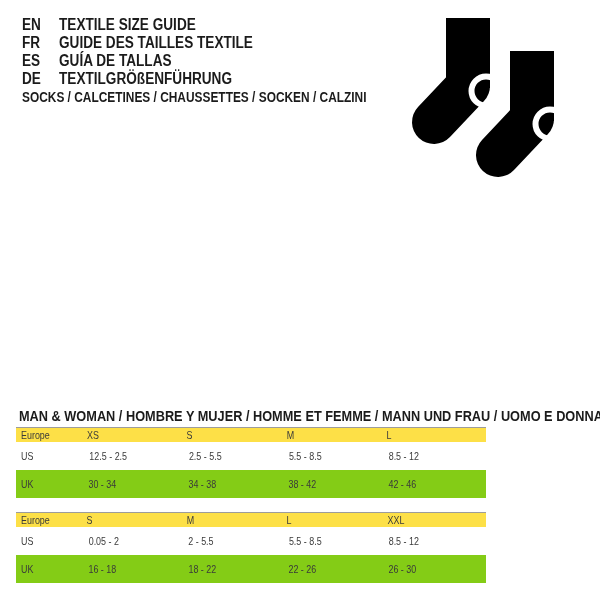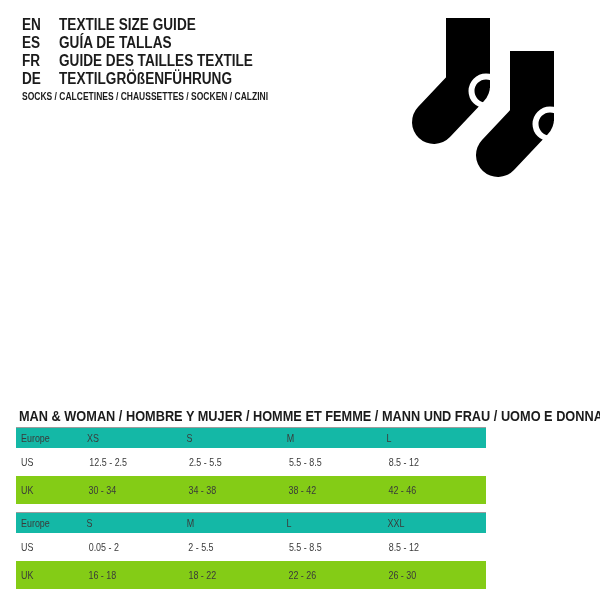--- a/index.html
+++ b/index.html
@@ -13,55 +13,55 @@
   .page { position:absolute; inset:0; background:#ffffff; }
 
   
   .cx { display:inline-block; transform:scaleX(0.85); transform-origin:0 50%; white-space:nowrap; }
   .cx.c { transform-origin:50% 50%; }
 
   
   .lang-block { position:absolute; left:22px; top:16px; color:#1b1b1b; }
   .lang-row { display:flex; height:18px; line-height:18px; font-size:16px; font-weight:bold; }
   .lang-code { width:37px; flex:0 0 37px; }
-  .category-line { height:18px; line-height:18px; font-size:10px; font-weight:bold; }
+  .category-line { height:18px; line-height:18px; font-size:14px; font-weight:bold; }
 
   
   .sock-icon { position:absolute; left:400px; top:0; width:200px; height:200px; }
 
   
   .tbl-section { position:absolute; left:16px; width:470px; }
   .tbl-section.adult { top:408px; }
   .tbl-section.children { top:512px; }
   .tbl-title { font-size:15px; font-weight:bold; color:#1b1b1b; height:19px; line-height:16px; padding-left:3px; }
   table.size-table { border-collapse:collapse; table-layout:fixed; width:470px; font-size:10.5px; color:#3a3a3a; }
   col.c0 { width:70px; }
-  thead tr { background:#14b8a6; border-top:1px solid #9c9c9c; height:20px; }
+  thead tr { background:#fde047; border-top:1px solid #9c9c9c; height:14px; }
   tbody tr { height:28px; background:#ffffff; }
   tbody tr.row-alt { background:#84cc16; }
   th, td { font-weight:normal; text-align:left; padding:0; vertical-align:middle; }
   th.first, td.first { text-align:left; padding-left:5px; }
 </style>
 </head>
 <body>
 
 <div class="page">
 
   <div class="lang-block">
     <div class="lang-row">
       <span class="lang-code"><span class="cx">EN</span></span>
       <span class="cx">TEXTILE SIZE GUIDE</span>
     </div>
     <div class="lang-row">
+      <span class="lang-code"><span class="cx">FR</span></span>
+      <span class="cx">GUIDE DES TAILLES TEXTILE</span>
+    </div>
+    <div class="lang-row">
       <span class="lang-code"><span class="cx">ES</span></span>
       <span class="cx">GUÍA DE TALLAS</span>
-    </div>
-    <div class="lang-row">
-      <span class="lang-code"><span class="cx">FR</span></span>
-      <span class="cx">GUIDE DES TAILLES TEXTILE</span>
     </div>
     <div class="lang-row">
       <span class="lang-code"><span class="cx">DE</span></span>
       <span class="cx">TEXTILGRÖßENFÜHRUNG</span>
     </div>
     <div class="category-line">
       <span class="cx">SOCKS / CALCETINES / CHAUSSETTES / SOCKEN / CALZINI</span>
     </div>
   </div>
 

